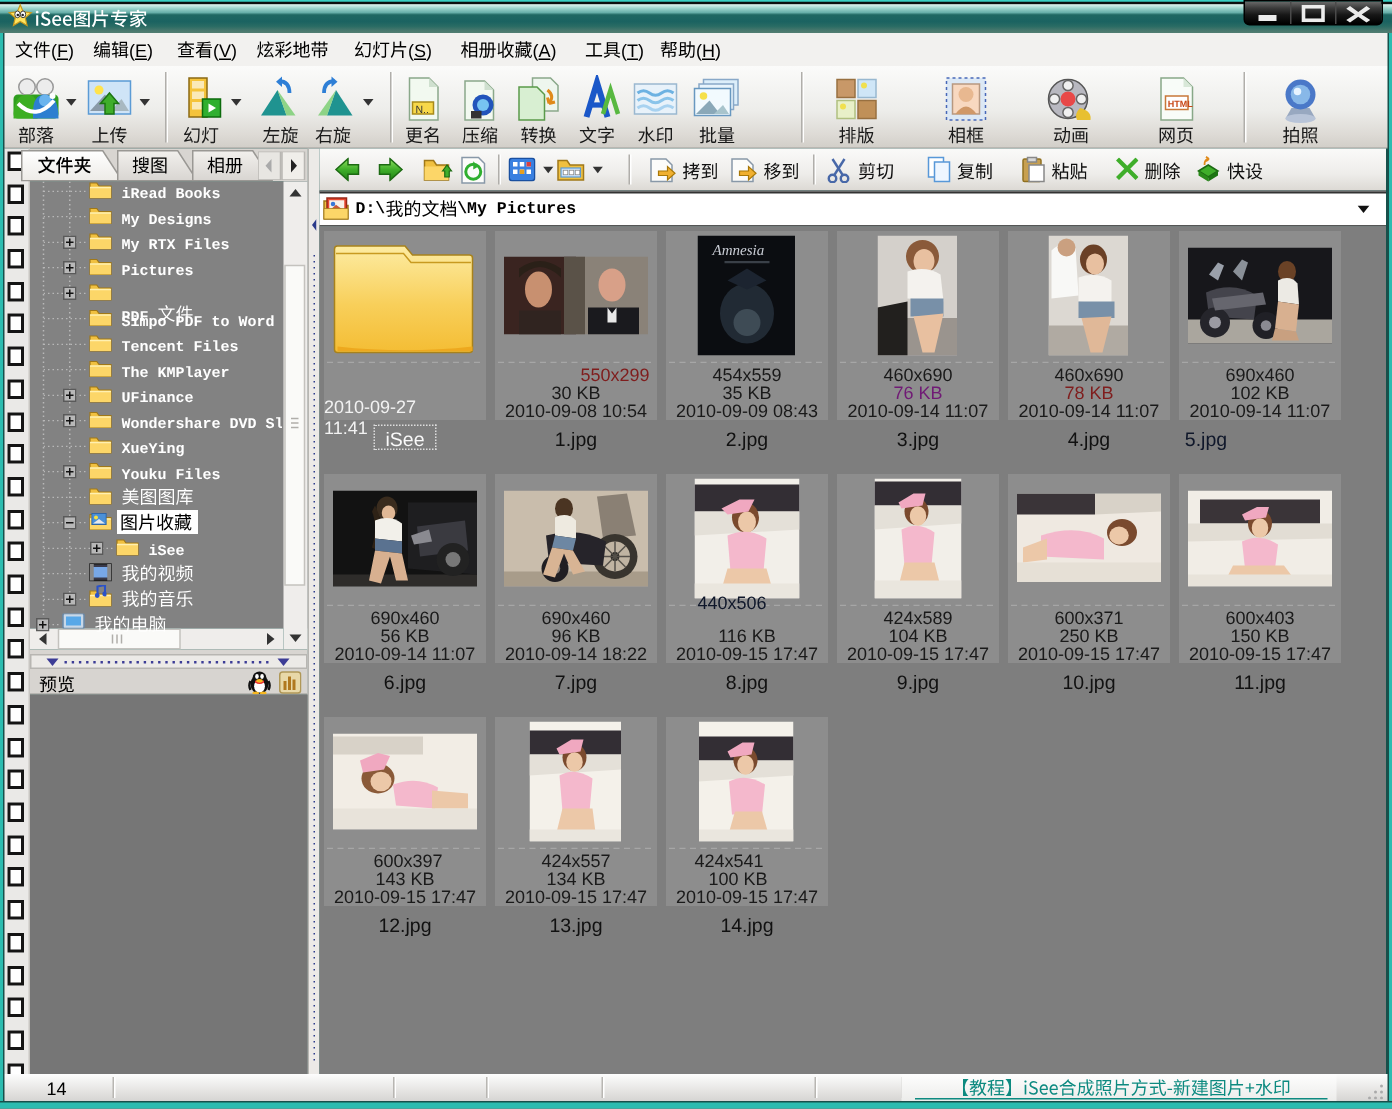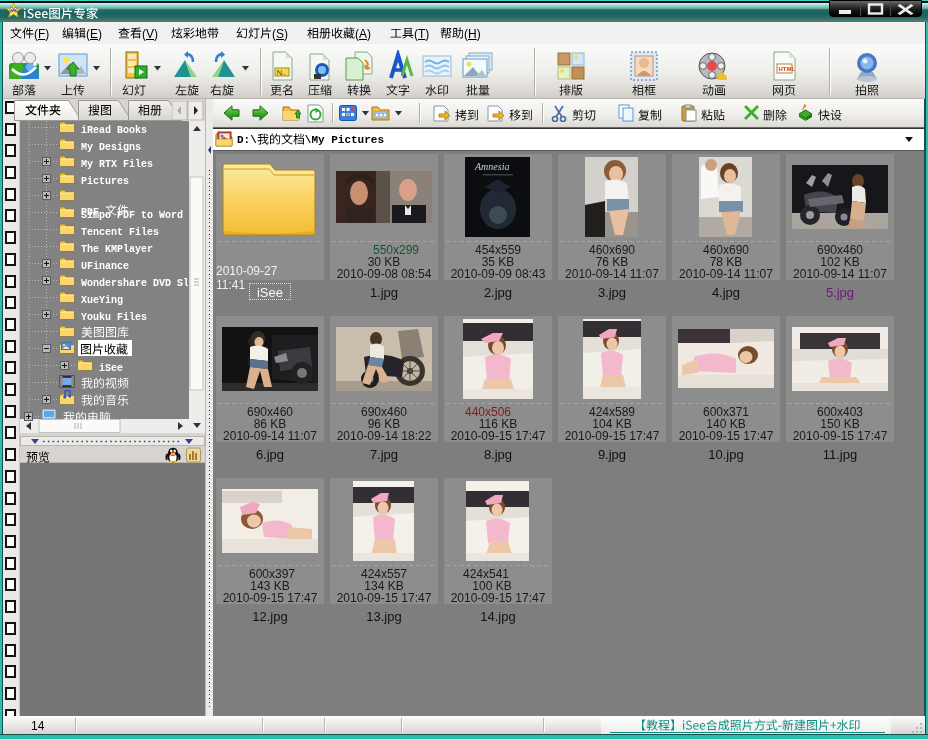--- a/index.html
+++ b/index.html
@@ -854,23 +854,23 @@
       <rect x="48" width="48" height="52" fill="#8a8278"></rect>
       <rect x="40" y="0" width="14" height="52" fill="#5a5248"></rect>
       <ellipse cx="23" cy="22" rx="9" ry="12" fill="#c89070"></ellipse>
       <path d="M10 14 Q24 0 38 14 L38 8 Q24 -2 10 8 Z" fill="#2a2018"></path>
       <rect x="10" y="36" width="28" height="16" fill="#302420"></rect>
       <ellipse cx="72" cy="19" rx="9" ry="11" fill="#d8a088"></ellipse>
       <rect x="56" y="34" width="34" height="18" fill="#1a1a1e"></rect>
       <path d="M69 34 L72 38 L75 34 L75 44 L69 44 Z" fill="#e8e8e8"></path>
     </svg>
   </div>
-<div class="abs lbl" style="left:332px;top:243px;width:128px;font:12px 'Liberation Sans';color:#14532d">550x299</div>
+<div class="abs lbl" style="left:346px;top:243px;width:128px;font:12px 'Liberation Sans';color:#7f1d1d">550x299</div>
 <div class="abs lbl" style="left:330px;top:255px;width:108px;font:12px 'Liberation Sans';color:#1a1a1a">30 KB</div>
-<div class="abs lbl" style="left:330px;top:267px;width:108px;font:12px 'Liberation Sans';color:#1a1a1a">2010-09-08 08:54</div>
+<div class="abs lbl" style="left:330px;top:267px;width:108px;font:12px 'Liberation Sans';color:#1a1a1a">2010-09-08 10:54</div>
 <div class="abs lbl" style="left:330px;top:285px;width:108px;font:13px 'Liberation Sans';color:#111">1.jpg</div>
 <div class="abs" style="left:444px;top:154px;width:108px;height:126px;background:#8d8d8d"></div>
 <svg class="abs" style="left:444px;top:241px" width="108" height="1">
     <line x1="2" y1="0.5" x2="106" y2="0.5" stroke="#a6a6a6" stroke-dasharray="4 3"></line>
   </svg>
 <div class="abs" style="left:465px;top:157px">
     <svg width="65" height="80" viewBox="0 0 65 80" style="display:block">
       <rect width="65" height="80" fill="#0b0d11"></rect>
       <ellipse cx="33" cy="52" rx="18" ry="20" fill="#242e38" opacity="0.9"></ellipse>
       <ellipse cx="33" cy="58" rx="9" ry="9" fill="#46545e" opacity="0.8"></ellipse>
@@ -893,42 +893,42 @@
       <rect y="55" width="53" height="25" fill="#9a948e"></rect>
       <path d="M0 48 L20 44 L20 80 L0 80 Z" fill="#22201e"></path>
       <ellipse cx="30" cy="14" rx="11" ry="11" fill="#8a5a3a"></ellipse>
       <ellipse cx="31" cy="17" rx="7" ry="8" fill="#e8c0a0"></ellipse>
       <path d="M20 24 Q32 20 42 26 L44 44 L20 42 Z" fill="#f4f2ee"></path>
       <rect x="22" y="42" width="22" height="12" fill="#7890a8"></rect>
       <path d="M24 54 L30 78 L38 78 L44 52 Z" fill="#e8c0a0"></path>
     </svg>
   </div>
 <div class="abs lbl" style="left:558px;top:243px;width:108px;font:12px 'Liberation Sans';color:#1a1a1a">460x690</div>
-<div class="abs lbl" style="left:558px;top:255px;width:108px;font:12px 'Liberation Sans';color:#0f172a">76 KB</div>
+<div class="abs lbl" style="left:558px;top:255px;width:108px;font:12px 'Liberation Sans';color:#701a75">76 KB</div>
 <div class="abs lbl" style="left:558px;top:267px;width:108px;font:12px 'Liberation Sans';color:#1a1a1a">2010-09-14 11:07</div>
 <div class="abs lbl" style="left:558px;top:285px;width:108px;font:13px 'Liberation Sans';color:#111">3.jpg</div>
 <div class="abs" style="left:672px;top:154px;width:108px;height:126px;background:#8d8d8d"></div>
 <svg class="abs" style="left:672px;top:241px" width="108" height="1">
     <line x1="2" y1="0.5" x2="106" y2="0.5" stroke="#a6a6a6" stroke-dasharray="4 3"></line>
   </svg>
 <div class="abs" style="left:699px;top:157px">
     <svg width="53" height="80" viewBox="0 0 53 80" style="display:block">
       <rect width="53" height="80" fill="#dcd8d2"></rect>
       <rect y="60" width="53" height="20" fill="#b0aaa2"></rect>
       <path d="M2 10 Q10 2 18 8 L20 40 L2 42 Z" fill="#f8f8f6"></path>
       <ellipse cx="12" cy="8" rx="6" ry="6" fill="#caa080"></ellipse>
       <ellipse cx="30" cy="16" rx="9" ry="10" fill="#6a4026"></ellipse>
       <ellipse cx="31" cy="19" rx="6" ry="7" fill="#e8c0a0"></ellipse>
       <path d="M20 28 Q32 24 42 30 L42 46 L20 44 Z" fill="#f4f2ee"></path>
       <rect x="20" y="44" width="24" height="11" fill="#7890a8"></rect>
       <path d="M22 55 L28 78 L36 78 L42 54 Z" fill="#e0b898"></path>
     </svg>
   </div>
 <div class="abs lbl" style="left:672px;top:243px;width:108px;font:12px 'Liberation Sans';color:#1a1a1a">460x690</div>
-<div class="abs lbl" style="left:672px;top:255px;width:108px;font:12px 'Liberation Sans';color:#0f172a">78 KB</div>
+<div class="abs lbl" style="left:672px;top:255px;width:108px;font:12px 'Liberation Sans';color:#7f1d1d">78 KB</div>
 <div class="abs lbl" style="left:672px;top:267px;width:108px;font:12px 'Liberation Sans';color:#1a1a1a">2010-09-14 11:07</div>
 <div class="abs lbl" style="left:672px;top:285px;width:108px;font:13px 'Liberation Sans';color:#111">4.jpg</div>
 <div class="abs" style="left:786px;top:154px;width:108px;height:126px;background:#8d8d8d"></div>
 <svg class="abs" style="left:786px;top:241px" width="108" height="1">
     <line x1="2" y1="0.5" x2="106" y2="0.5" stroke="#a6a6a6" stroke-dasharray="4 3"></line>
   </svg>
 <div class="abs" style="left:792px;top:165px">
     <svg width="96" height="64" viewBox="0 0 96 64" style="display:block">
       <rect width="96" height="64" fill="#17171b"></rect>
       <rect y="48" width="96" height="16" fill="#aaa69e"></rect>
@@ -942,21 +942,21 @@
       <path d="M16 34 L50 30 L52 38 L18 42 Z" fill="#66666e"></path>
       <ellipse cx="66" cy="16" rx="6" ry="7" fill="#6a4226"></ellipse>
       <path d="M60 22 Q68 18 73 24 L74 38 L60 36 Z" fill="#eceae4"></path>
       <path d="M60 36 L58 54 L72 56 L74 38 Z" fill="#d8b090"></path>
       <path d="M58 54 L56 62 L74 62 L72 56 Z" fill="#c8a080"></path>
     </svg>
   </div>
 <div class="abs lbl" style="left:786px;top:243px;width:108px;font:12px 'Liberation Sans';color:#1a1a1a">690x460</div>
 <div class="abs lbl" style="left:786px;top:255px;width:108px;font:12px 'Liberation Sans';color:#1a1a1a">102 KB</div>
 <div class="abs lbl" style="left:786px;top:267px;width:108px;font:12px 'Liberation Sans';color:#1a1a1a">2010-09-14 11:07</div>
-<div class="abs lbl" style="left:786px;top:285px;width:108px;font:13px 'Liberation Sans';color:#701a75">5.jpg</div>
+<div class="abs lbl" style="left:750px;top:285px;width:108px;font:13px 'Liberation Sans';color:#0f172a">5.jpg</div>
 <div class="abs" style="left:216px;top:316px;width:108px;height:126px;background:#8d8d8d"></div>
 <svg class="abs" style="left:216px;top:403px" width="108" height="1">
     <line x1="2" y1="0.5" x2="106" y2="0.5" stroke="#a6a6a6" stroke-dasharray="4 3"></line>
   </svg>
 <div class="abs" style="left:222px;top:327px">
     <svg width="96" height="64" viewBox="0 0 96 64" style="display:block">
       <rect width="96" height="64" fill="#121212"></rect>
       <rect y="56" width="96" height="8" fill="#2e2c2a"></rect>
       <path d="M50 8 L96 8 L96 56 L50 52 Z" fill="#1e1e20"></path>
       <path d="M56 24 L88 20 L90 40 L58 44 Z" fill="#3a3a40"></path>
@@ -965,21 +965,21 @@
       <path d="M52 30 L64 26 L66 34 L54 36 Z" fill="#8a8a90"></path>
       <ellipse cx="36" cy="12" rx="7" ry="8" fill="#3a2c1e"></ellipse>
       <path d="M28 10 Q36 26 30 40 L26 38 Q30 24 26 14 Z" fill="#2e2216"></path>
       <ellipse cx="37" cy="15" rx="4.5" ry="5" fill="#e0b896"></ellipse>
       <path d="M28 20 Q38 16 46 22 L46 34 L28 32 Z" fill="#f2f0ea"></path>
       <path d="M28 32 L46 34 L46 42 L28 40 Z" fill="#5a7290"></path>
       <path d="M28 40 L24 60 L32 62 L38 44 L42 60 L50 60 L46 42 Z" fill="#d8b090"></path>
     </svg>
   </div>
 <div class="abs lbl" style="left:216px;top:405px;width:108px;font:12px 'Liberation Sans';color:#1a1a1a">690x460</div>
-<div class="abs lbl" style="left:216px;top:417px;width:108px;font:12px 'Liberation Sans';color:#1a1a1a">86 KB</div>
+<div class="abs lbl" style="left:216px;top:417px;width:108px;font:12px 'Liberation Sans';color:#1a1a1a">56 KB</div>
 <div class="abs lbl" style="left:216px;top:429px;width:108px;font:12px 'Liberation Sans';color:#1a1a1a">2010-09-14 11:07</div>
 <div class="abs lbl" style="left:216px;top:447px;width:108px;font:13px 'Liberation Sans';color:#111">6.jpg</div>
 <div class="abs" style="left:330px;top:316px;width:108px;height:126px;background:#8d8d8d"></div>
 <svg class="abs" style="left:330px;top:403px" width="108" height="1">
     <line x1="2" y1="0.5" x2="106" y2="0.5" stroke="#a6a6a6" stroke-dasharray="4 3"></line>
   </svg>
 <div class="abs" style="left:336px;top:327px">
     <svg width="96" height="64" viewBox="0 0 96 64" style="display:block">
       <rect width="96" height="64" fill="#c9bdac"></rect>
       <rect y="54" width="96" height="10" fill="#a89c8a"></rect>
@@ -1016,21 +1016,21 @@
       <rect y="4" width="70" height="18" fill="#332e34"></rect>
       <path d="M0 22 L70 22 L70 34 L0 38 Z" fill="#e4e0d8"></path>
       <ellipse cx="34" cy="26" rx="9" ry="10" fill="#7a4a2e"></ellipse>
       <ellipse cx="35" cy="29" rx="6" ry="7" fill="#ecc8a8"></ellipse>
       <path d="M18 20 L30 14 L40 14 L36 22 L22 24 Z" fill="#f0a8c0"></path>
       <path d="M22 38 Q35 32 48 40 L46 62 L24 62 Z" fill="#f4b8cc"></path>
       <path d="M22 60 L18 74 L52 74 L48 60 Z" fill="#ecc8a8"></path>
       <rect y="70" width="70" height="10" fill="#eae6de"></rect>
     </svg>
   </div>
-<div class="abs lbl" style="left:444px;top:405px;width:88px;font:12px 'Liberation Sans';color:#7f1d1d">440x506</div>
+<div class="abs lbl" style="left:444px;top:395px;width:88px;font:12px 'Liberation Sans';color:#0f172a">440x506</div>
 <div class="abs lbl" style="left:444px;top:417px;width:108px;font:12px 'Liberation Sans';color:#1a1a1a">116 KB</div>
 <div class="abs lbl" style="left:444px;top:429px;width:108px;font:12px 'Liberation Sans';color:#1a1a1a">2010-09-15 17:47</div>
 <div class="abs lbl" style="left:444px;top:447px;width:108px;font:13px 'Liberation Sans';color:#111">8.jpg</div>
 <div class="abs" style="left:558px;top:316px;width:108px;height:126px;background:#8d8d8d"></div>
 <svg class="abs" style="left:558px;top:403px" width="108" height="1">
     <line x1="2" y1="0.5" x2="106" y2="0.5" stroke="#a6a6a6" stroke-dasharray="4 3"></line>
   </svg>
 <div class="abs" style="left:583px;top:319px">
     <svg width="58" height="80" viewBox="0 0 58 80" style="display:block">
       <rect width="58" height="80" fill="#f2efe9"></rect>
@@ -1058,21 +1058,21 @@
       <rect x="0" y="0" width="52" height="14" fill="#3a3438"></rect>
       <path d="M52 0 L96 0 L96 12 L52 14 Z" fill="#d8d2c8"></path>
       <ellipse cx="70" cy="26" rx="10" ry="9" fill="#7a4a2e"></ellipse>
       <ellipse cx="68" cy="28" rx="6.5" ry="6" fill="#ecc8a8"></ellipse>
       <path d="M16 28 Q40 20 58 30 L58 44 L16 42 Z" fill="#f4b8cc"></path>
       <path d="M4 36 L20 30 L20 44 L4 46 Z" fill="#ecc8a8"></path>
       <rect y="46" width="96" height="13" fill="#e6e0d6"></rect>
     </svg>
   </div>
 <div class="abs lbl" style="left:672px;top:405px;width:108px;font:12px 'Liberation Sans';color:#1a1a1a">600x371</div>
-<div class="abs lbl" style="left:672px;top:417px;width:108px;font:12px 'Liberation Sans';color:#1a1a1a">140 KB</div>
+<div class="abs lbl" style="left:672px;top:417px;width:108px;font:12px 'Liberation Sans';color:#1a1a1a">250 KB</div>
 <div class="abs lbl" style="left:672px;top:429px;width:108px;font:12px 'Liberation Sans';color:#1a1a1a">2010-09-15 17:47</div>
 <div class="abs lbl" style="left:672px;top:447px;width:108px;font:13px 'Liberation Sans';color:#111">10.jpg</div>
 <div class="abs" style="left:786px;top:316px;width:108px;height:126px;background:#8d8d8d"></div>
 <svg class="abs" style="left:786px;top:403px" width="108" height="1">
     <line x1="2" y1="0.5" x2="106" y2="0.5" stroke="#a6a6a6" stroke-dasharray="4 3"></line>
   </svg>
 <div class="abs" style="left:792px;top:327px">
     <svg width="96" height="64" viewBox="0 0 96 64" style="display:block">
       <rect width="96" height="64" fill="#f1ede6"></rect>
       <rect x="8" y="6" width="80" height="16" fill="#3a3438"></rect>

